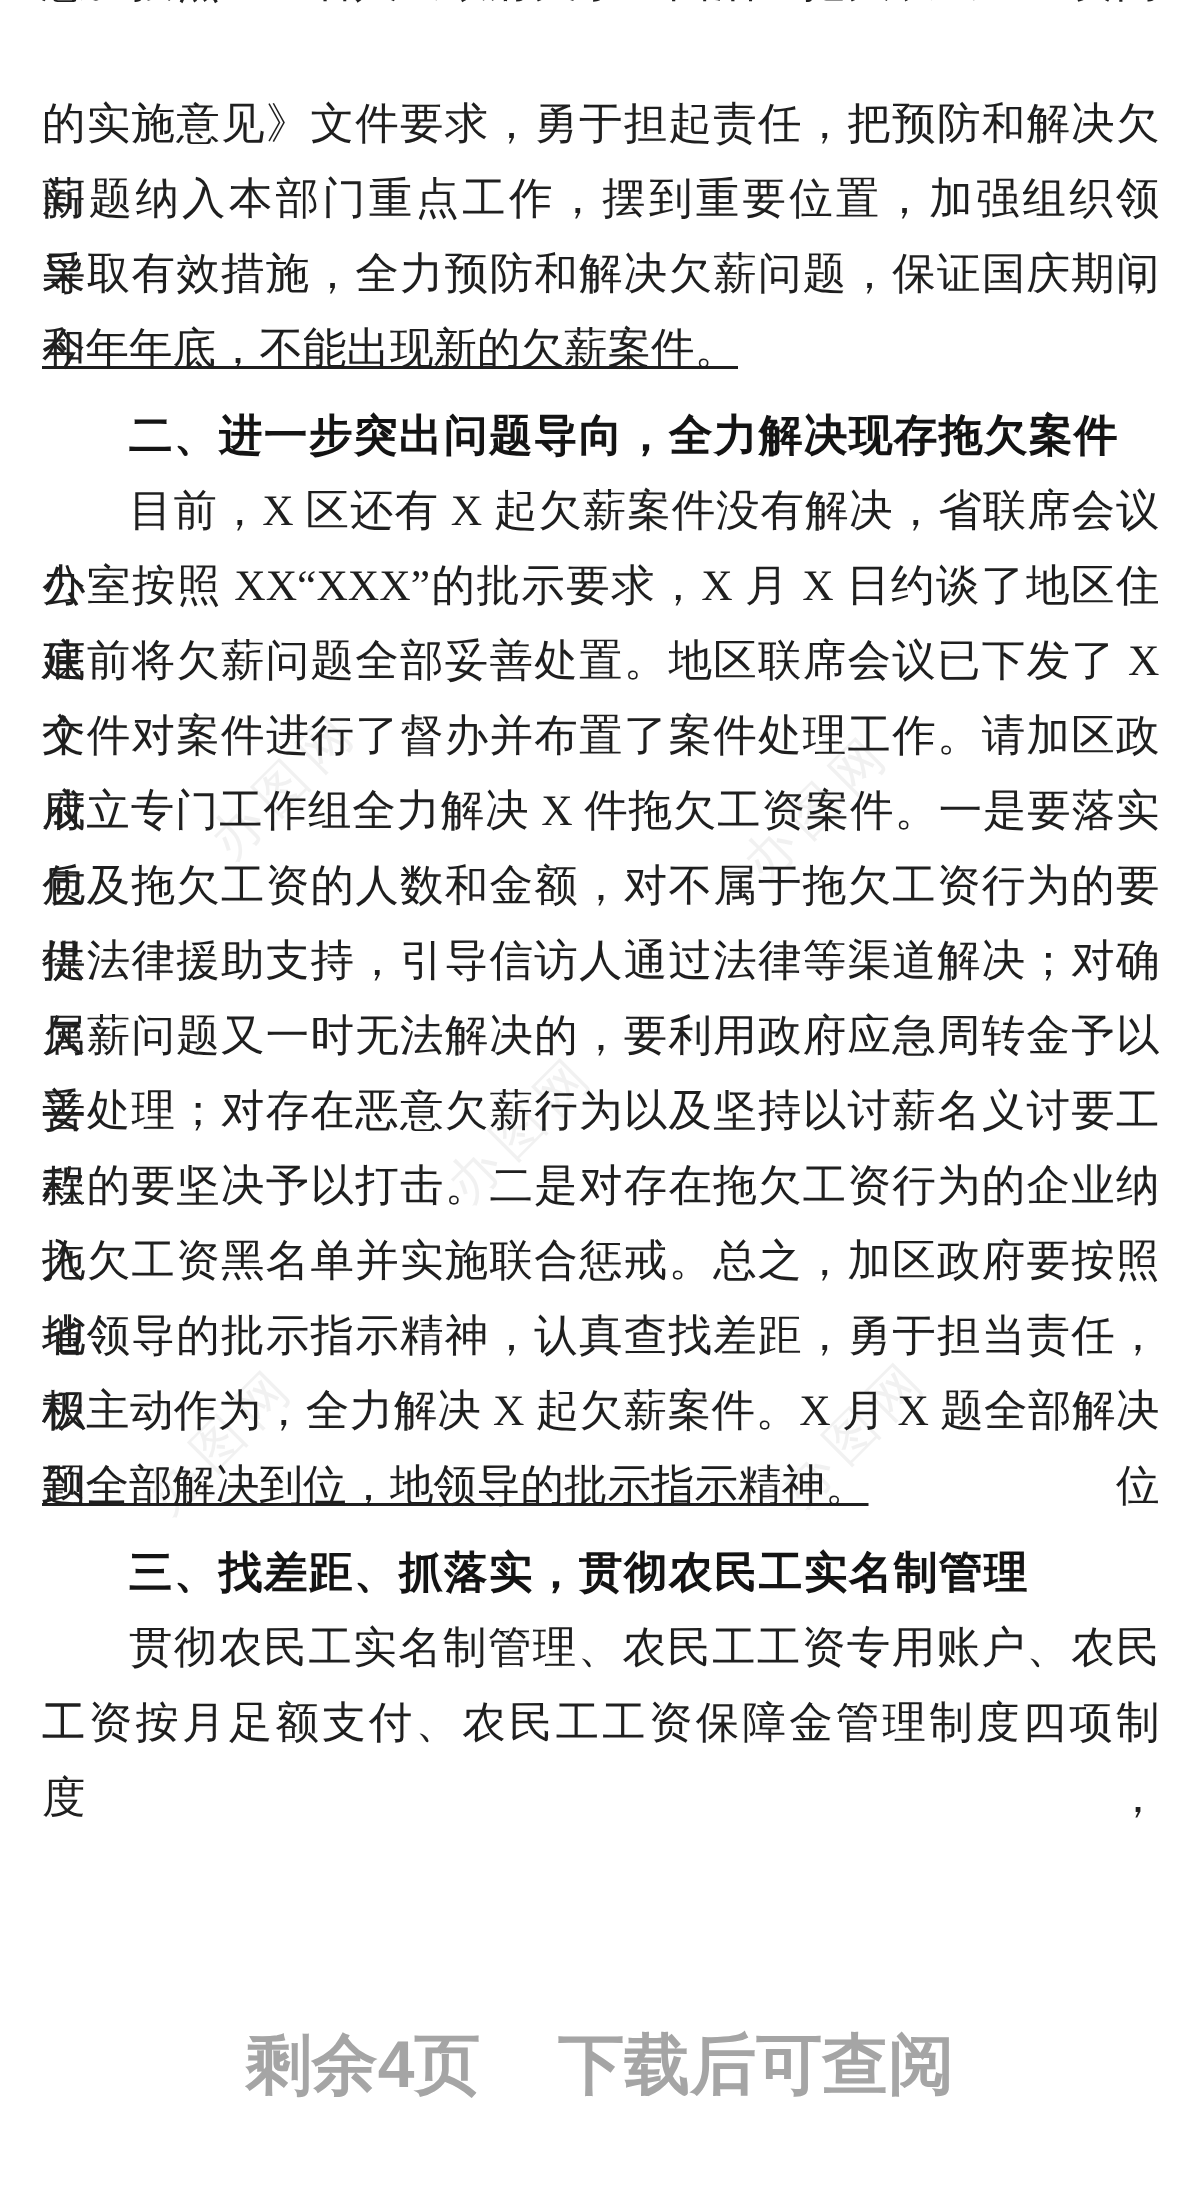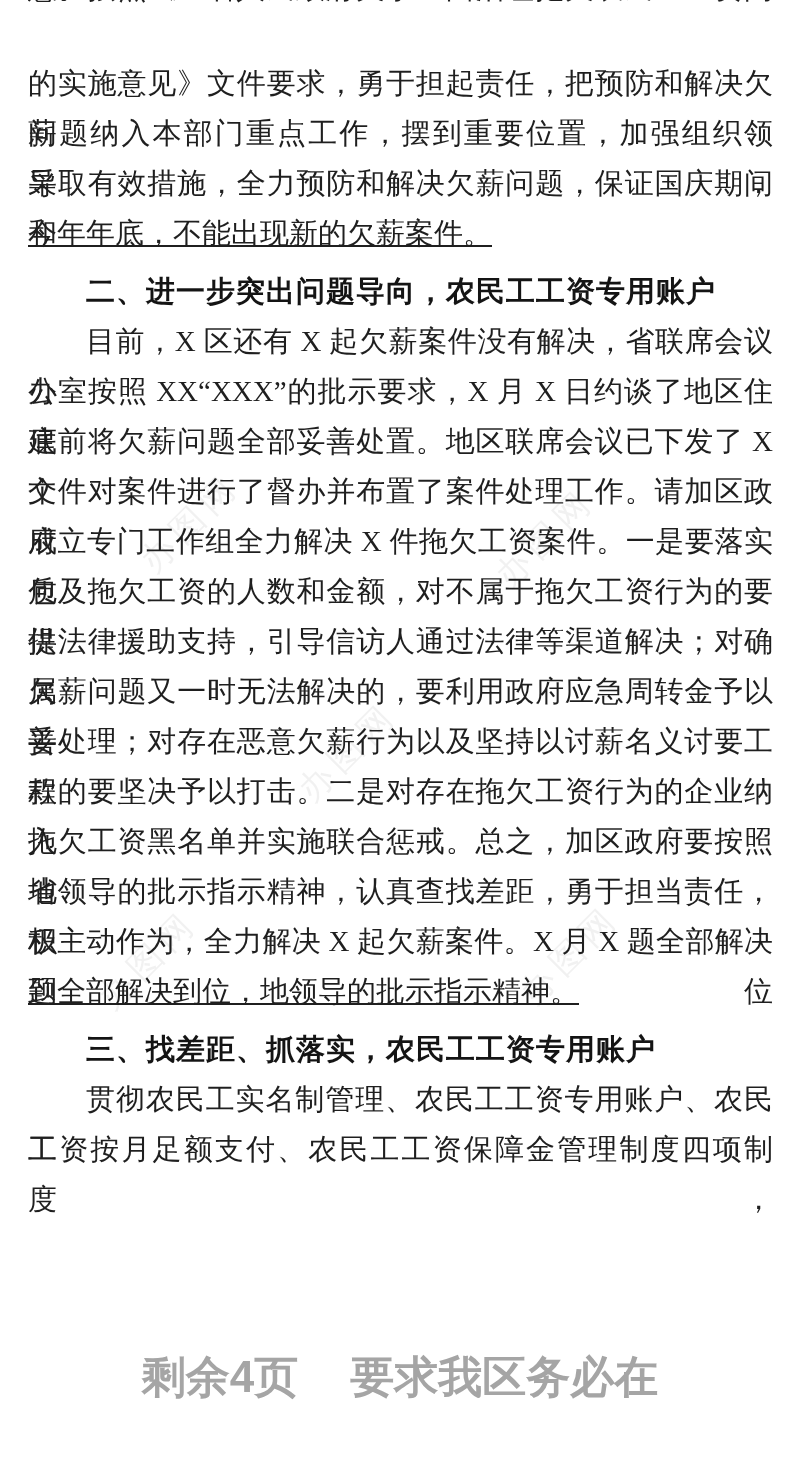--- a/index.html
+++ b/index.html
@@ -89,40 +89,40 @@
   <div class="clip-top">
     <span class="inner">意。按照《X 省人民政府关于全面治理拖欠农民工工资问题</span>
   </div>
   <div class="spacer-top"></div>
 
   <div class="line">的实施意见》文件要求，勇于担起责任，把预防和解决欠薪</div>
   <div class="line">问题纳入本部门重点工作，摆到重要位置，加强组织领导，</div>
   <div class="line">采取有效措施，全力预防和解决欠薪问题，保证国庆期间和</div>
   <div class="line end">今年年底，不能出现新的欠薪案件。</div>
 
-  <div class="heading">二、进一步突出问题导向，农民工工资专用账户</div>
+  <div class="heading">二、进一步突出问题导向，全力解决现存拖欠案件</div>
 
   <div class="line indent">目前，X 区还有 X 起欠薪案件没有解决，省联席会议办</div>
   <div class="line">公室按照 XX“XXX”的批示要求，X 月 X 日约谈了地区住建</div>
   <div class="line">底前将欠薪问题全部妥善处置。地区联席会议已下发了 X 个</div>
   <div class="line">文件对案件进行了督办并布置了案件处理工作。请加区政府</div>
   <div class="line">成立专门工作组全力解决 X 件拖欠工资案件。一是要落实包</div>
   <div class="line">质及拖欠工资的人数和金额，对不属于拖欠工资行为的要提</div>
   <div class="line">供法律援助支持，引导信访人通过法律等渠道解决；对确属</div>
   <div class="line">欠薪问题又一时无法解决的，要利用政府应急周转金予以妥</div>
   <div class="line">善处理；对存在恶意欠薪行为以及坚持以讨薪名义讨要工程</div>
   <div class="line">款的要坚决予以打击。二是对存在拖欠工资行为的企业纳入</div>
   <div class="line">拖欠工资黑名单并实施联合惩戒。总之，加区政府要按照省</div>
   <div class="line">地领导的批示指示精神，认真查找差距，勇于担当责任，积</div>
   <div class="line">极主动作为，全力解决 X 起欠薪案件。X 月 X 题全部解决到位</div>
   <div class="line end">题全部解决到位，地领导的批示指示精神。</div>
 
-  <div class="heading">三、找差距、抓落实，农民工工资专用账户</div>
+  <div class="heading">三、找差距、抓落实，贯彻农民工实名制管理</div>
 
   <div class="line indent">贯彻农民工实名制管理、农民工工资专用账户、农民工</div>
   <div class="line">工资按月足额支付、农民工工资保障金管理制度四项制度，</div>
 
 </div>
 
 <div class="footer">
   <span>剩余4页</span>
-  <span>要求我区务必在</span>
+  <span>下载后可查阅</span>
 </div>
 
 </body></html>

